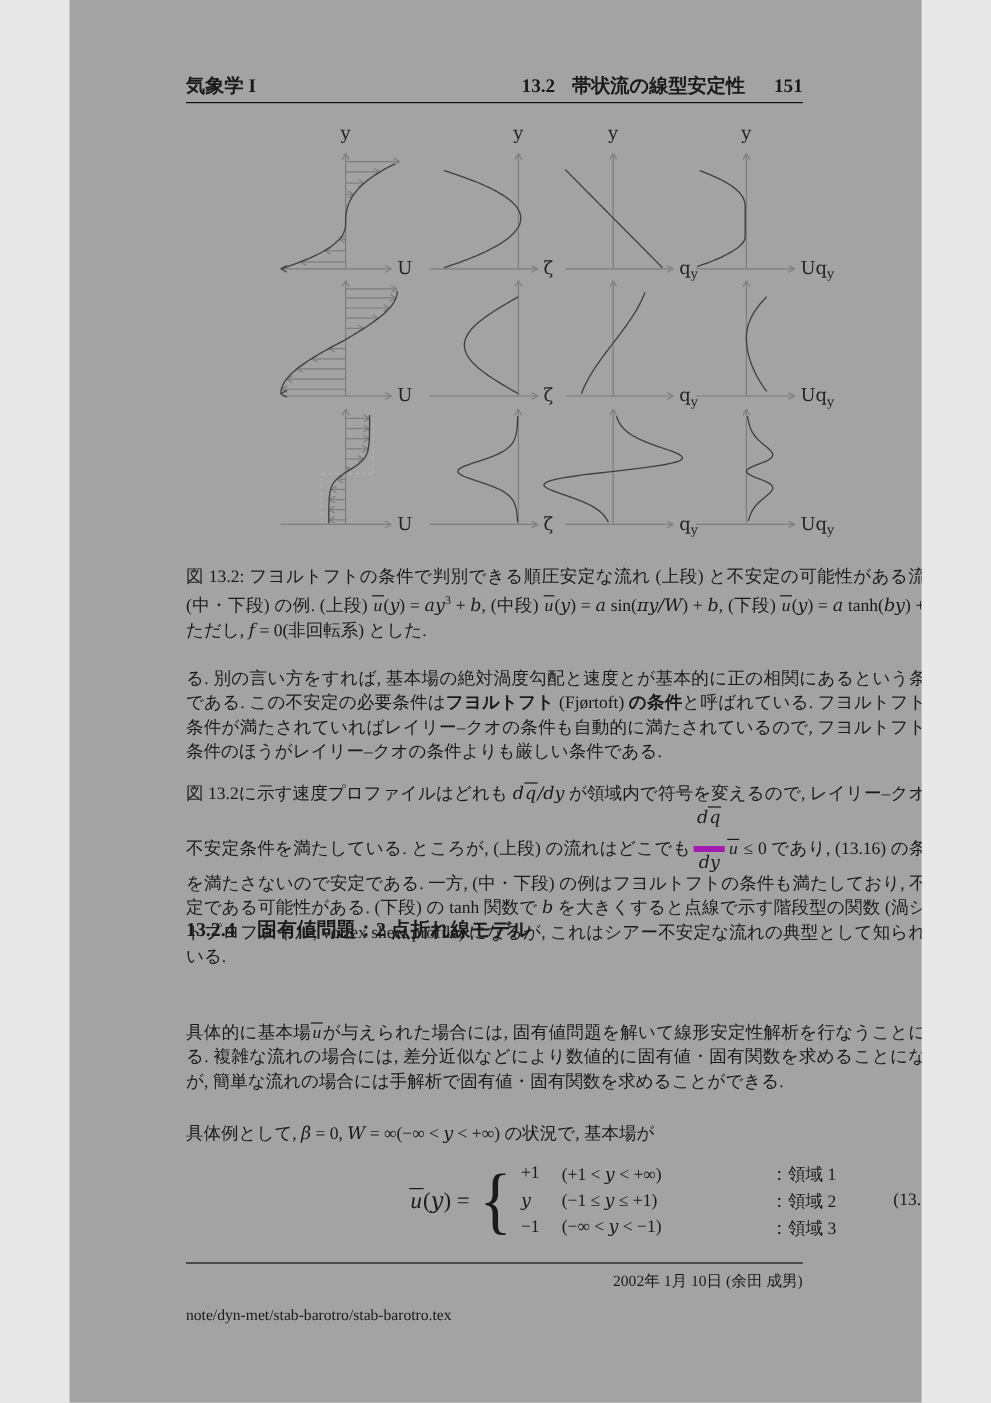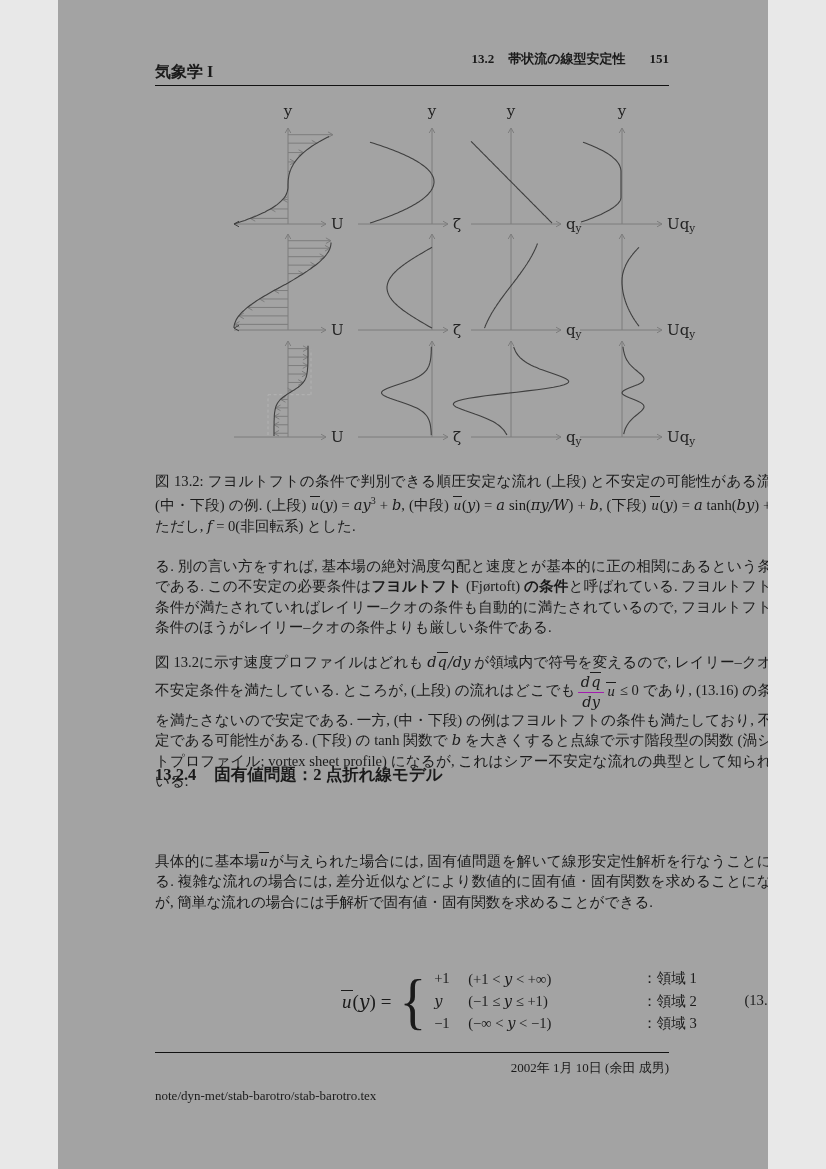--- a/index.html
+++ b/index.html
@@ -1,21 +1,21 @@
 <!DOCTYPE html>
 <html><head>
 <meta charset="utf-8">
 <style>
   html,body{margin:0;padding:0;background:#e8e8e8;}
   .page{position:relative;width:710px;height:1169px;background:#a3a3a3;margin:0 auto;
         font-family:"Liberation Serif","DejaVu Serif",serif;color:#1a1a1a;overflow:hidden;}
   .abs{position:absolute;}
   
   .hdr-left{left:97px;top:62px;font-weight:bold;font-size:16px;}
-  .hdr-right{right:99px;top:50px;font-weight:bold;font-size:13px;}
+  .hdr-right{right:99px;top:62px;font-weight:bold;font-size:16px;}
   .hdr-right .sec-no{margin-right:14px;}
   .hdr-right .pageno{margin-left:24px;}
   .hdr-rule{left:97px;right:99px;top:85px;border-top:1.6px solid #111;height:0;}
   
   .figure-wrap{left:174px;top:0;width:490px;height:470px;}
   .fig-row{position:absolute;left:0;width:490px;height:140px;}
   .fig-panel{position:absolute;top:0;}
   .fig-panel svg{overflow:visible;display:block;}
   
   .body-text{left:97px;width:632px;font-size:14.6px;line-height:20.4px;text-align:justify;}
@@ -23,21 +23,21 @@
   .para1{top:556px;}
   .para2{top:652px;}
   .para3{top:851px;}
   .para4{top:935px;}
   .section-heading{left:97px;top:764px;font-size:16.5px;font-weight:bold;}
   .section-heading .sec-num{margin-right:18px;}
   
   .ov{display:inline-block;border-top:1px solid #1a1a1a;line-height:1.05;padding:1px 1px 0 1px;font-style:italic;}
   i{font-family:"DejaVu Serif",serif;}
   .frac{display:inline-block;text-align:center;vertical-align:-11px;line-height:1.05;margin:0 2px;}
-  .frac .fr-num{display:block;border-bottom:1px solid #a21caf;padding:0 3px 1px 3px;}
+  .frac .fr-num{display:block;border-bottom:5px solid #a21caf;padding:0 3px 14px 3px;}
   .frac .fr-den{display:block;padding-top:1px;}
   sup{font-size:10px;}
   
   .equation{left:97px;top:966px;width:632px;height:74px;}
   .eq-body{position:absolute;left:186px;top:0;display:flex;align-items:center;}
   .eq-lhs{font-size:19px;margin-right:7px;white-space:nowrap;}
   .brace{font-size:62px;font-weight:400;line-height:70px;margin-right:6px;transform:scaleX(.9);}
   .cases{border-collapse:collapse;font-size:14.6px;}
   .cases td{padding:1.6px 0;white-space:nowrap;vertical-align:middle;}
   .cases .c-val{width:34px;}
@@ -312,20 +312,21 @@
   <div class="abs body-text caption">図 13.2: フヨルトフトの条件で判別できる順圧安定な流れ (上段) と不安定の可能性がある流れ (中・下段) の例. (上段) <span class="ov">u</span>(<i>y</i>) = <i>ay</i><sup>3</sup> + <i>b</i>, (中段) <span class="ov">u</span>(<i>y</i>) = <i>a</i> sin(<i>πy/W</i>) + <i>b</i>, (下段) <span class="ov">u</span>(<i>y</i>) = <i>a</i> tanh(<i>by</i>) + <i>c</i>. ただし, <i>f</i> = 0(非回転系) とした.</div>
 
   <div class="abs body-text para1">る. 別の言い方をすれば, 基本場の絶対渦度勾配と速度とが基本的に正の相関にあるという条件である. この不安定の必要条件は<b>フヨルトフト</b> (Fjørtoft) <b>の条件</b>と呼ばれている. フヨルトフトの条件が満たされていればレイリー–クオの条件も自動的に満たされているので, フヨルトフトの条件のほうがレイリー–クオの条件よりも厳しい条件である.</div>
   <div class="abs body-text para2">図 13.2に示す速度プロファイルはどれも <i>d<span class="ov">q</span>/dy</i> が領域内で符号を変えるので, レイリー–クオの不安定条件を満たしている. ところが, (上段) の流れはどこでも<span class="frac"><span class="fr-num"><i>d<span class="ov">q</span></i></span><span class="fr-den"><i>dy</i></span></span><span class="ov">u</span> ≤ 0 であり, (13.16) の条件を満たさないので安定である. 一方, (中・下段) の例はフヨルトフトの条件も満たしており, 不安定である可能性がある. (下段) の tanh 関数で <i>b</i> を大きくすると点線で示す階段型の関数 (渦シートプロファイル; vortex sheet profile) になるが, これはシアー不安定な流れの典型として知られている.</div>
 
   <div class="abs section-heading">
     <span class="sec-num">13.2.4</span><span>固有値問題：2 点折れ線モデル</span>
   </div>
 
   <div class="abs body-text para3">具体的に基本場<span class="ov">u</span>が与えられた場合には, 固有値問題を解いて線形安定性解析を行なうことになる. 複雑な流れの場合には, 差分近似などにより数値的に固有値・固有関数を求めることになるが, 簡単な流れの場合には手解析で固有値・固有関数を求めることができる.</div>
+  <div class="abs body-text para4">具体例として, <i>β</i> = 0, <i>W</i> = ∞(−∞ &lt; <i>y</i> &lt; +∞) の状況で, 基本場が</div>
 
   <div class="abs equation">
     <div class="eq-body">
       <span class="eq-lhs"><span class="ov">u</span>(<i>y</i>) =</span>
       <span class="brace">{</span>
       <table class="cases">
         <tbody>
             <tr>
           <td class="c-val">+1</td>
           <td class="c-cond">(+1 &lt; <i>y</i> &lt; +∞)</td>

